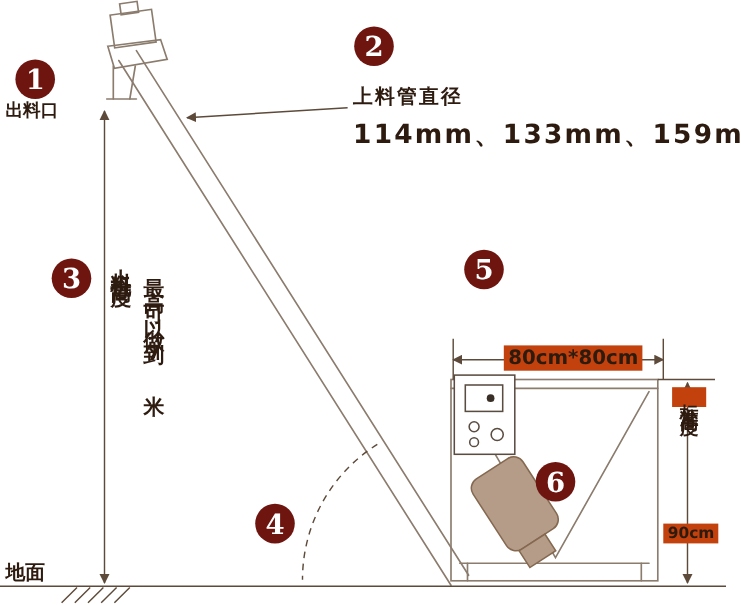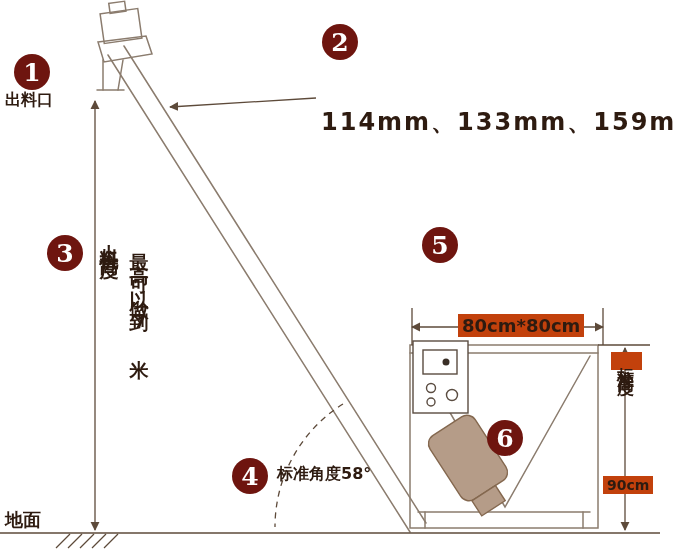--- a/index.html
+++ b/index.html
@@ -107,26 +107,26 @@
 
   <div class="badge" style="left:14px;top:54px">1</div>
   <div class="badge" style="left:322px;top:24px">2</div>
   <div class="badge" style="left:47px;top:235px">3</div>
   <div class="badge" style="left:232px;top:458px">4</div>
   <div class="badge" style="left:422px;top:227px">5</div>
   <div class="badge" style="left:487px;top:420px">6</div>
 
   <div class="lbl" style="left:5px;top:90px;font-size:16px">出料口</div>
 
+  <div class="lbl" style="left:321px;top:76px;font-size:18px;letter-spacing:2px">上料管直径</div>
   <div class="lbl" style="left:321px;top:106px;font-size:24px;letter-spacing:2px">114mm、133mm、159mm可选</div>
 
   <div class="lbl vtext" style="left:97px;top:228px;font-size:19px;letter-spacing:4px">上料机高度</div>
   <div class="lbl vtext" style="left:127px;top:238px;font-size:19px;letter-spacing:12px">最高可以做到7米</div>
 
-  <div class="lbl" style="left:277px;top:464px;font-size:16px">标准角度58°</div>
 
   <div class="lbl whitebg" style="left:458px;top:314px;font-size:18px">80cm*80cm</div>
 
   <div class="lbl vtext whitebg" style="left:611px;top:352px;font-size:17px;letter-spacing:4px">标准高度</div>
   <div class="lbl whitebg" style="left:603px;top:476px;font-size:14px">90cm</div>
 
   <div class="lbl" style="left:5px;top:508px;font-size:18px">地面</div>
 </div>
 
 </body></html>

